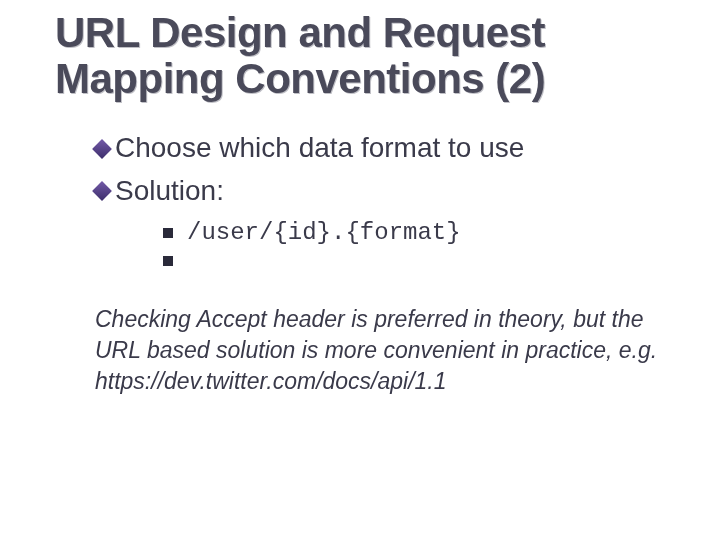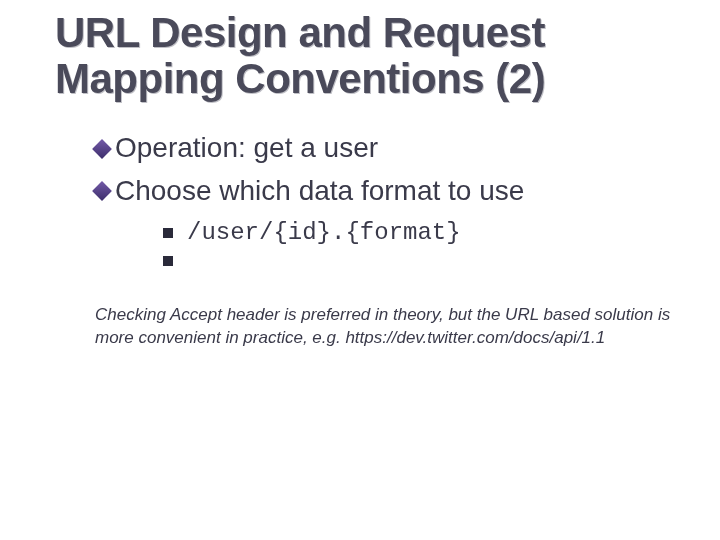--- a/index.html
+++ b/index.html
@@ -57,43 +57,43 @@
     height: 10px;
     flex-shrink: 0;
     margin-right: 14px;
     background: #2a2a3a;
   }
   .mono {
     font-family: "Courier New", Courier, monospace;
   }
   .note {
     margin: 38px 0 0 40px;
-    font-size: 17px;
+    font-size: 23px;
     font-style: italic;
     line-height: 1.35;
     max-width: 600px;
   }
 </style>
 </head>
 <body>
 
 <div class="slide">
 
   <h1 class="title">URL Design and Request Mapping Conventions (2)</h1>
 
-  <div class="bullet-row">
-    <div class="diamond"></div>
-    <span>Operation: get a user</span>
-  </div>
 
   <div class="bullet-row">
     <div class="diamond"></div>
     <span>Choose which data format to use</span>
   </div>
 
+  <div class="bullet-row">
+    <div class="diamond"></div>
+    <span>Solution:</span>
+  </div>
 
   <div class="sub-row">
     <div class="square"></div>
     <span class="mono">/user/{id}.{format}</span>
   </div>
 
   <div class="sub-row">
     <div class="square"></div>
   </div>
 

